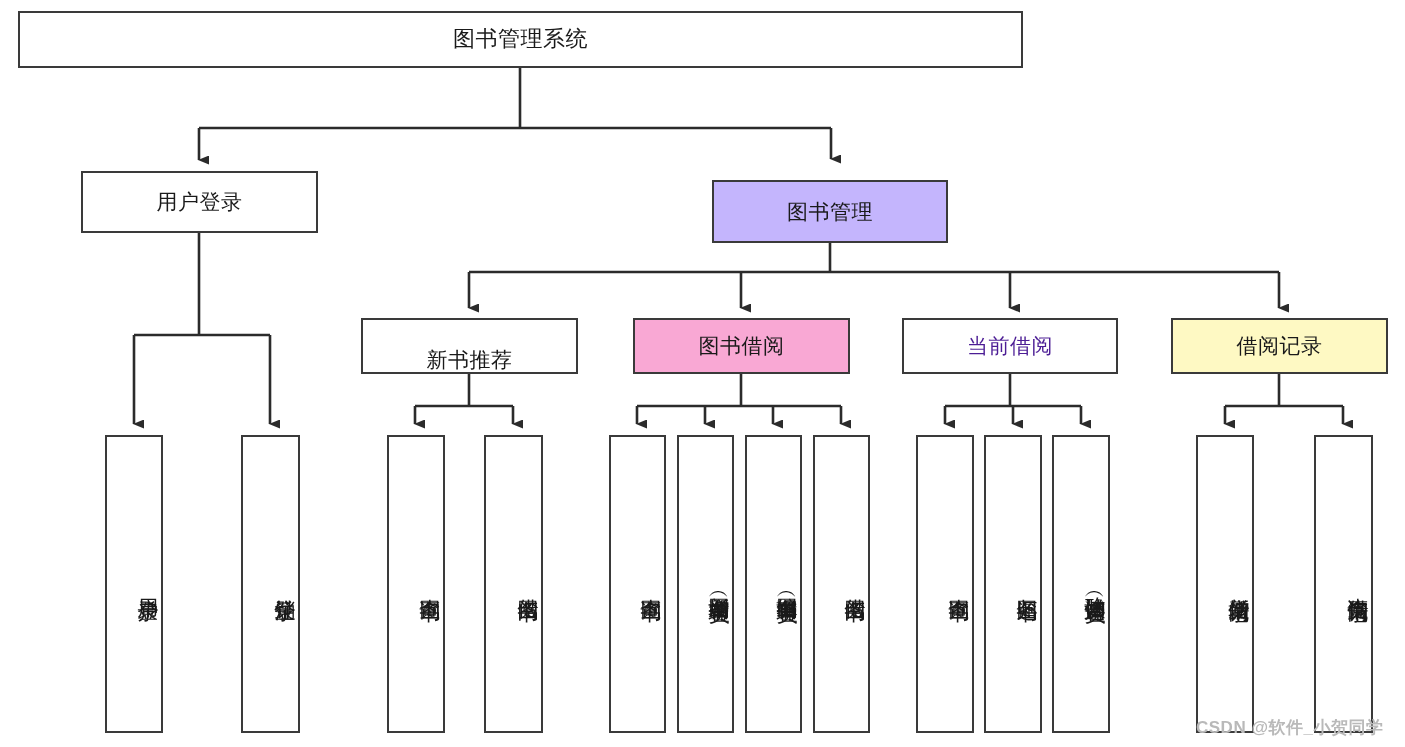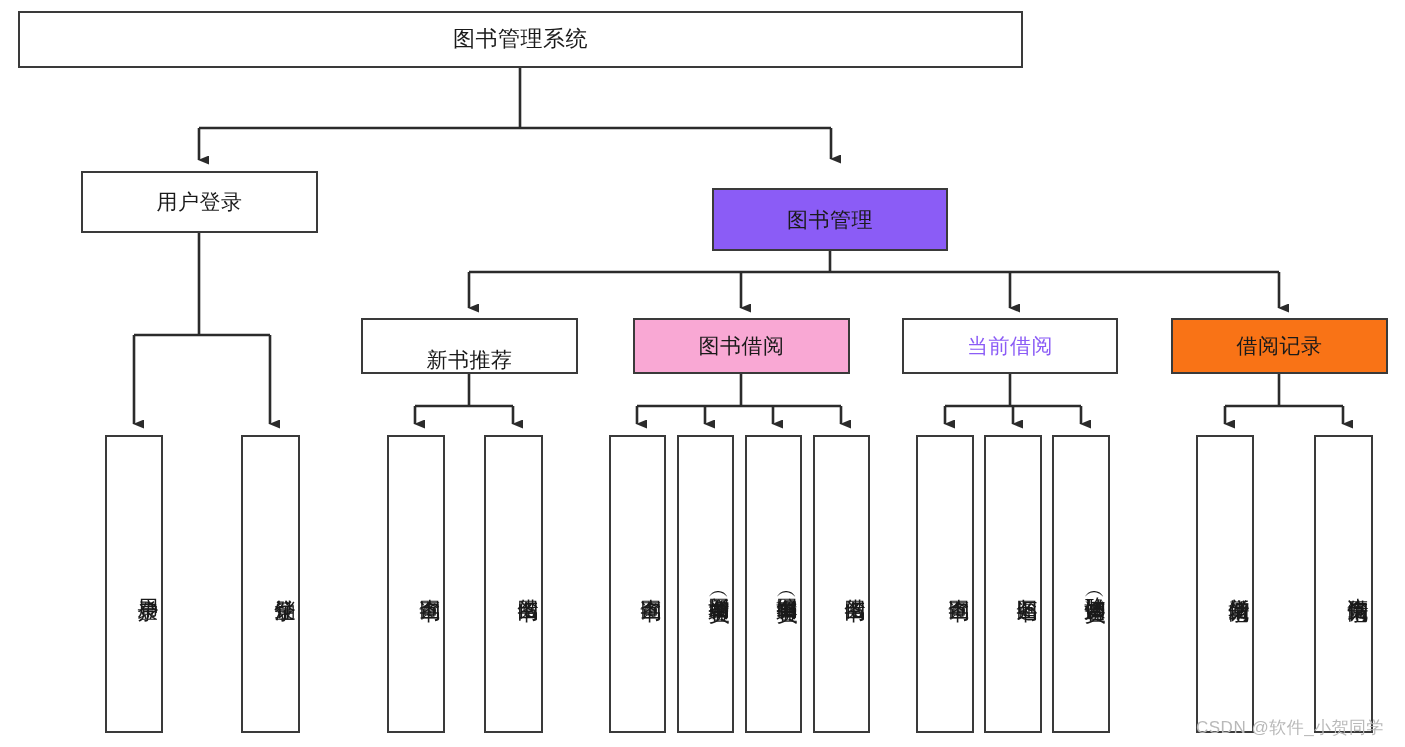--- a/index.html
+++ b/index.html
@@ -125,34 +125,34 @@
     </g>
   </svg>
 
   <div class="node horiz root" style="left: 18px; top: 11px; width: 1005px; height: 57px; border-color: rgb(58, 58, 58); background: rgb(255, 255, 255); color: rgb(26, 26, 26);">
     <span>图书管理系统</span>
   </div>
 
   <div class="node horiz" style="left: 81px; top: 171px; width: 237px; height: 62px; border-color: rgb(58, 58, 58); background: rgb(255, 255, 255); color: rgb(26, 26, 26);">
     <span>用户登录</span>
   </div>
-  <div class="node horiz" style="left: 712px; top: 188px; width: 236px; height: 63px; border-color: rgb(58, 58, 58); background: #8b5cf6; color: rgb(26, 26, 26);">
+  <div class="node horiz" style="left: 712px; top: 180px; width: 236px; height: 63px; border-color: rgb(58, 58, 58); background: #c4b5fd; color: rgb(26, 26, 26);">
     <span>图书管理</span>
   </div>
 
   <div class="node horiz" style="left: 361px; top: 318px; width: 217px; height: 56px; border-color: rgb(58, 58, 58); background: rgb(255, 255, 255); color: rgb(26, 26, 26); align-items: flex-end;">
     <span>新书推荐</span>
   </div>
   <div class="node horiz" style="left: 633px; top: 318px; width: 217px; height: 56px; border-color: rgb(58, 58, 58); background: #f9a8d4; color: rgb(26, 26, 26);">
     <span>图书借阅</span>
   </div>
-  <div class="node horiz" style="left: 902px; top: 318px; width: 216px; height: 56px; border-color: rgb(58, 58, 58); background: rgb(255, 255, 255); color: #8b5cf6;">
+  <div class="node horiz" style="left: 902px; top: 318px; width: 216px; height: 56px; border-color: rgb(58, 58, 58); background: rgb(255, 255, 255); color: #4c1d95;">
     <span>当前借阅</span>
   </div>
-  <div class="node horiz" style="left: 1171px; top: 318px; width: 217px; height: 56px; border-color: rgb(58, 58, 58); background: #f97316; color: rgb(26, 26, 26);">
+  <div class="node horiz" style="left: 1171px; top: 318px; width: 217px; height: 56px; border-color: rgb(58, 58, 58); background: #fef9c3; color: rgb(26, 26, 26);">
     <span>借阅记录</span>
   </div>
 
   <div class="node vert" style="left: 105px; top: 435px; width: 58px; height: 298px; border-color: rgb(58, 58, 58); background: rgb(255, 255, 255); color: rgb(26, 26, 26);">
     <span class="vlabel">用户登录</span>
   </div>
   <div class="node vert" style="left: 241px; top: 435px; width: 59px; height: 298px; border-color: rgb(58, 58, 58); background: rgb(255, 255, 255); color: rgb(26, 26, 26);">
     <span class="vlabel">注销登录</span>
   </div>
   <div class="node vert" style="left: 387px; top: 435px; width: 58px; height: 298px; border-color: rgb(58, 58, 58); background: rgb(255, 255, 255); color: rgb(26, 26, 26);">
@@ -182,15 +182,15 @@
   <div class="node vert" style="left: 1052px; top: 435px; width: 58px; height: 298px; border-color: rgb(58, 58, 58); background: rgb(255, 255, 255); color: rgb(26, 26, 26);">
     <span class="vlabel">确认归还（管理员）</span>
   </div>
   <div class="node vert" style="left: 1196px; top: 435px; width: 58px; height: 298px; border-color: rgb(58, 58, 58); background: rgb(255, 255, 255); color: rgb(26, 26, 26);">
     <span class="vlabel">新增借阅记录</span>
   </div>
   <div class="node vert" style="left: 1314px; top: 435px; width: 59px; height: 298px; border-color: rgb(58, 58, 58); background: rgb(255, 255, 255); color: rgb(26, 26, 26);">
     <span class="vlabel">查询借阅记录</span>
   </div>
 
-  <div class="watermark" style="left: 1196px; top: 716px; color: rgb(185, 185, 185);">CSDN @软件_小贺同学</div>
+  <div class="watermark" style="left: 1196px; top: 716px; color: rgb(185, 185, 185); font-weight: bold;">CSDN @软件_小贺同学</div>
 
 </div>
 
 </body></html>

